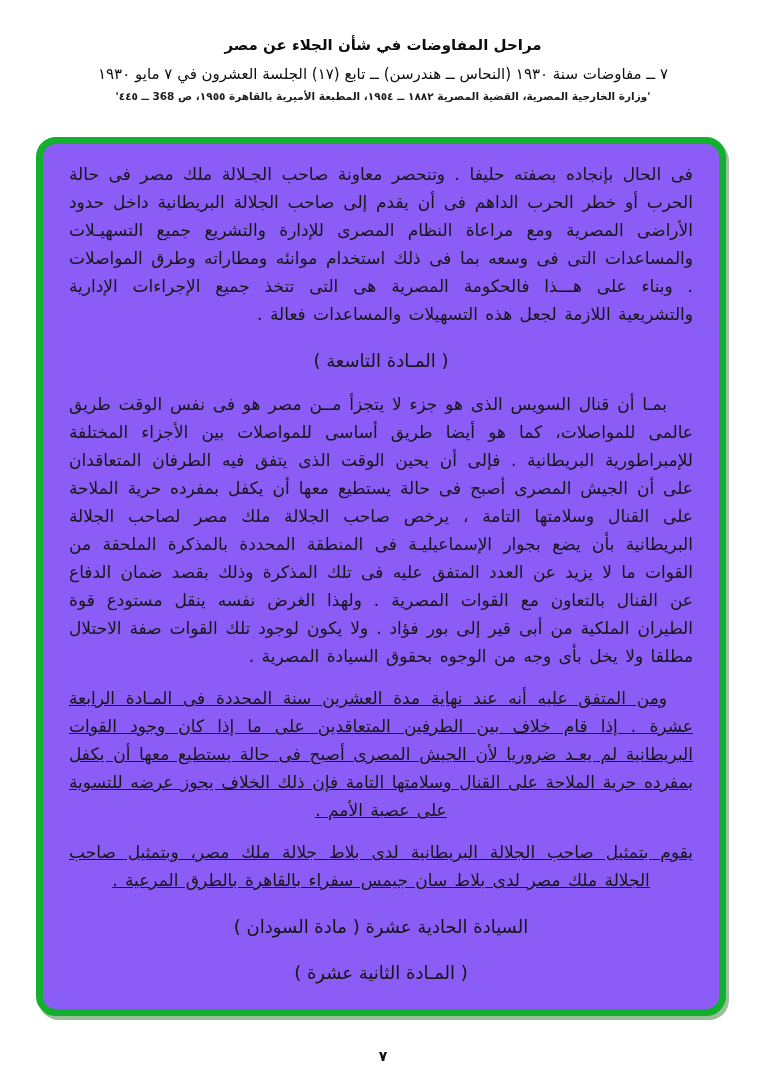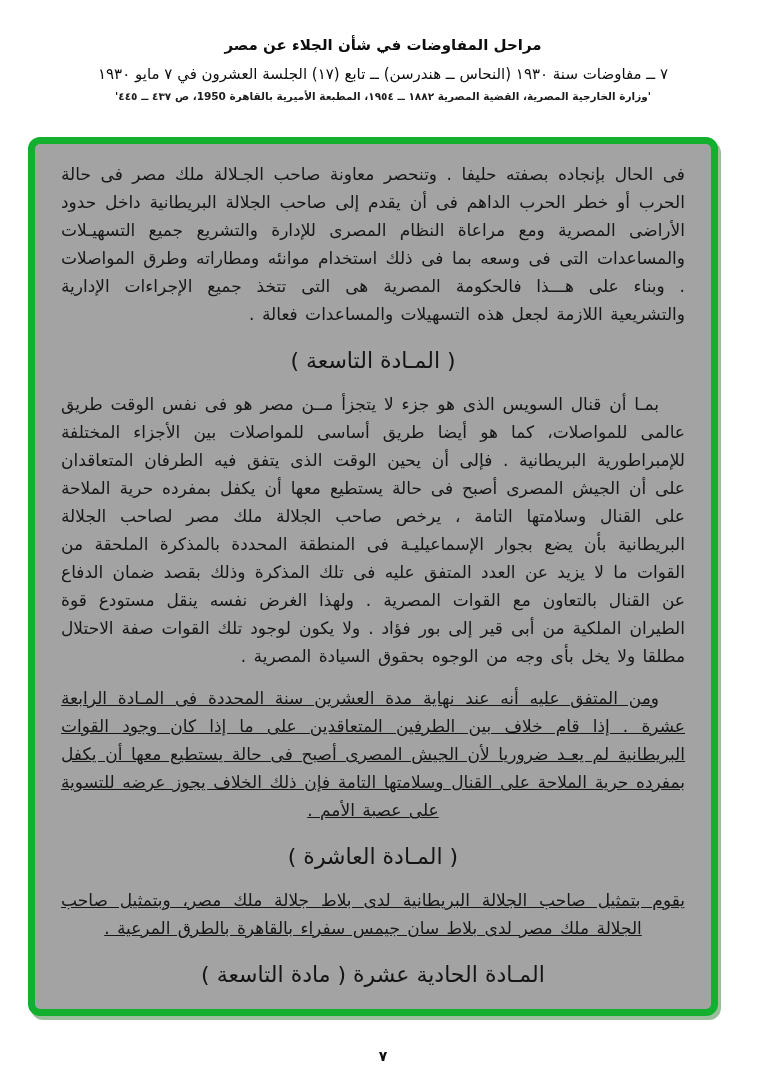--- a/index.html
+++ b/index.html
@@ -39,29 +39,29 @@
   }
   .doc-source {
     margin-top: 7px;
     font-size: 10.5px;
     font-weight: bold;
     color: #1c1c1c;
   }
   
   .highlight-box {
     position: absolute;
-    left: 28px;
+    left: 36px;
     top: 137px;
     width: 676px;  
     height: 865px;
     border: 7px solid #12b02e;
-    border-radius: 12px;
+    border-radius: 20px;
     box-shadow: 3px 4px 0 rgba(35, 110, 35, 0.45);
     box-sizing: content-box;
-    background: #a3a3a3;
+    background: #8b5cf6;
     overflow: hidden;
   }
   .box-inner {
     direction: rtl;
     padding: 16px 26px 10px 26px;
     height: 100%;
     box-sizing: border-box;
     overflow: hidden;
   }
   
@@ -69,21 +69,21 @@
     font-size: 17px;
     line-height: 28px;
     text-align: justify;
     word-spacing: 2px;
     margin: 0 0 14px 0;
     color: #161616;
   }
   .para.indent { text-indent: 26px; }
   .para.last-center { text-align-last: center; text-decoration: underline; }
   .heading {
-    font-size: 22px;
+    font-size: 18px;
     line-height: 26px;
     text-align: center;
     margin: 20px 0 16px 0;
     color: #141414;
   }
   
   .page-number {
     position: absolute;
     bottom: 20px;
     left: 0;
@@ -95,31 +95,30 @@
   }
 </style>
 </head>
 <body>
 
 <div class="page">
 
   <header class="doc-header">
     <div class="doc-title">مراحل المفاوضات في شأن الجلاء عن مصر</div>
     <div class="doc-subtitle">٧ ــ مفاوضات سنة ١٩٣٠ (النحاس ــ هندرسن) ــ تابع (١٧) الجلسة العشرون في ٧ مايو ١٩٣٠</div>
-    <div class="doc-source">'وزارة الخارجية المصرية، القضية المصرية ١٨٨٢ ــ ١٩٥٤، المطبعة الأميرية بالقاهرة 1950، ص ٤٣٧ ــ ٤٤٥'</div>
+    <div class="doc-source">'وزارة الخارجية المصرية، القضية المصرية ١٨٨٢ ــ ١٩٥٤، المطبعة الأميرية بالقاهرة ١٩٥٥، ص 368 ــ ٤٤٥'</div>
   </header>
 
   <div class="highlight-box" style="border-color: rgb(18, 176, 46);">
     <div class="box-inner">
         <div class="para">فى الحال بإنجاده بصفته حليفا . وتنحصر معاونة صاحب الجـلالة ملك مصر فى حالة الحرب أو خطر الحرب الداهم فى أن يقدم إلى صاحب الجلالة البريطانية داخل حدود الأراضى المصرية ومع مراعاة النظام المصرى للإدارة والتشريع جميع التسهيـلات والمساعدات التى فى وسعه بما فى ذلك استخدام موانئه ومطاراته وطرق المواصلات . وبناء على هـــذا فالحكومة المصرية هى التى تتخذ جميع الإجراءات الإدارية والتشريعية اللازمة لجعل هذه التسهيلات والمساعدات فعالة .</div>
         <div class="heading">( المـادة التاسعة )</div>
         <div class="para indent">بمـا أن قنال السويس الذى هو جزء لا يتجزأ مــن مصر هو فى نفس الوقت طريق عالمى للمواصلات، كما هو أيضا طريق أساسى للمواصلات بين الأجزاء المختلفة للإمبراطورية البريطانية . فإلى أن يحين الوقت الذى يتفق فيه الطرفان المتعاقدان على أن الجيش المصرى أصبح فى حالة يستطيع معها أن يكفل بمفرده حرية الملاحة على القنال وسلامتها التامة ، يرخص صاحب الجلالة ملك مصر لصاحب الجلالة البريطانية بأن يضع بجوار الإسماعيليـة فى المنطقة المحددة بالمذكرة الملحقة من القوات ما لا يزيد عن العدد المتفق عليه فى تلك المذكرة وذلك بقصد ضمان الدفاع عن القنال بالتعاون مع القوات المصرية . ولهذا الغرض نفسه ينقل مستودع قوة الطيران الملكية من أبى قير إلى بور فؤاد . ولا يكون لوجود تلك القوات صفة الاحتلال مطلقا ولا يخل بأى وجه من الوجوه بحقوق السيادة المصرية .</div>
         <div class="para indent last-center">ومن المتفق عليه أنه عند نهاية مدة العشرين سنة المحددة فى المـادة الرابعة عشرة . إذا قام خلاف بين الطرفين المتعاقدين على ما إذا كان وجود القوات البريطانية لم يعـد ضروريا لأن الجيش المصرى أصبح فى حالة يستطيع معها أن يكفل بمفرده حرية الملاحة على القنال وسلامتها التامة فإن ذلك الخلاف يجوز عرضه للتسوية على عصبة الأمم .</div>
-        <div class="heading">( المـادة العاشرة )</div>
         <div class="para last-center">يقوم بتمثيل صاحب الجلالة البريطانية لدى بلاط جلالة ملك مصر، وبتمثيل صاحب الجلالة ملك مصر لدى بلاط سان جيمس سفراء بالقاهرة بالطرق المرعية .</div>
-        <div class="heading">المـادة الحادية عشرة ( مادة التاسعة )</div>
+        <div class="heading">السيادة الحادية عشرة ( مادة السودان )</div>
         <div class="heading">( المـادة الثانية عشرة )</div>
       </div>
   </div>
 
   <div class="page-number">٧</div>
 
 </div>
 
 </body></html>

